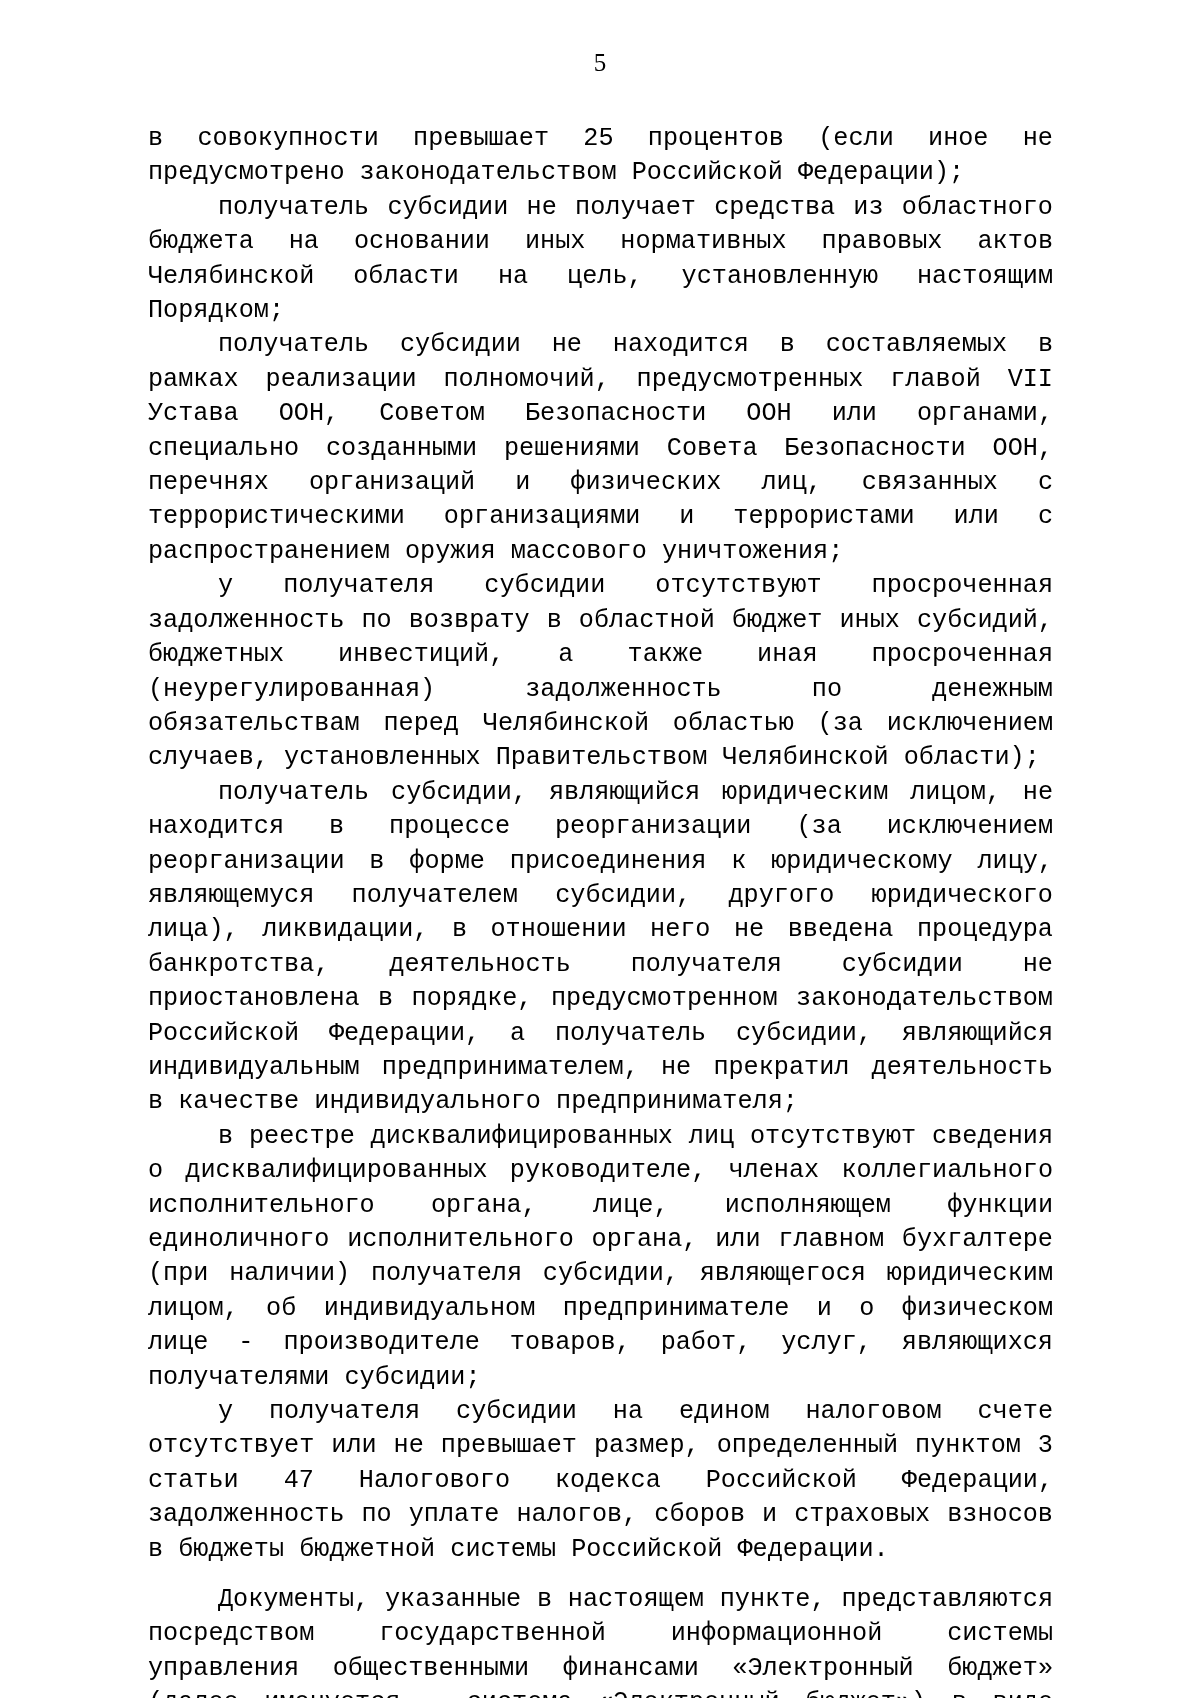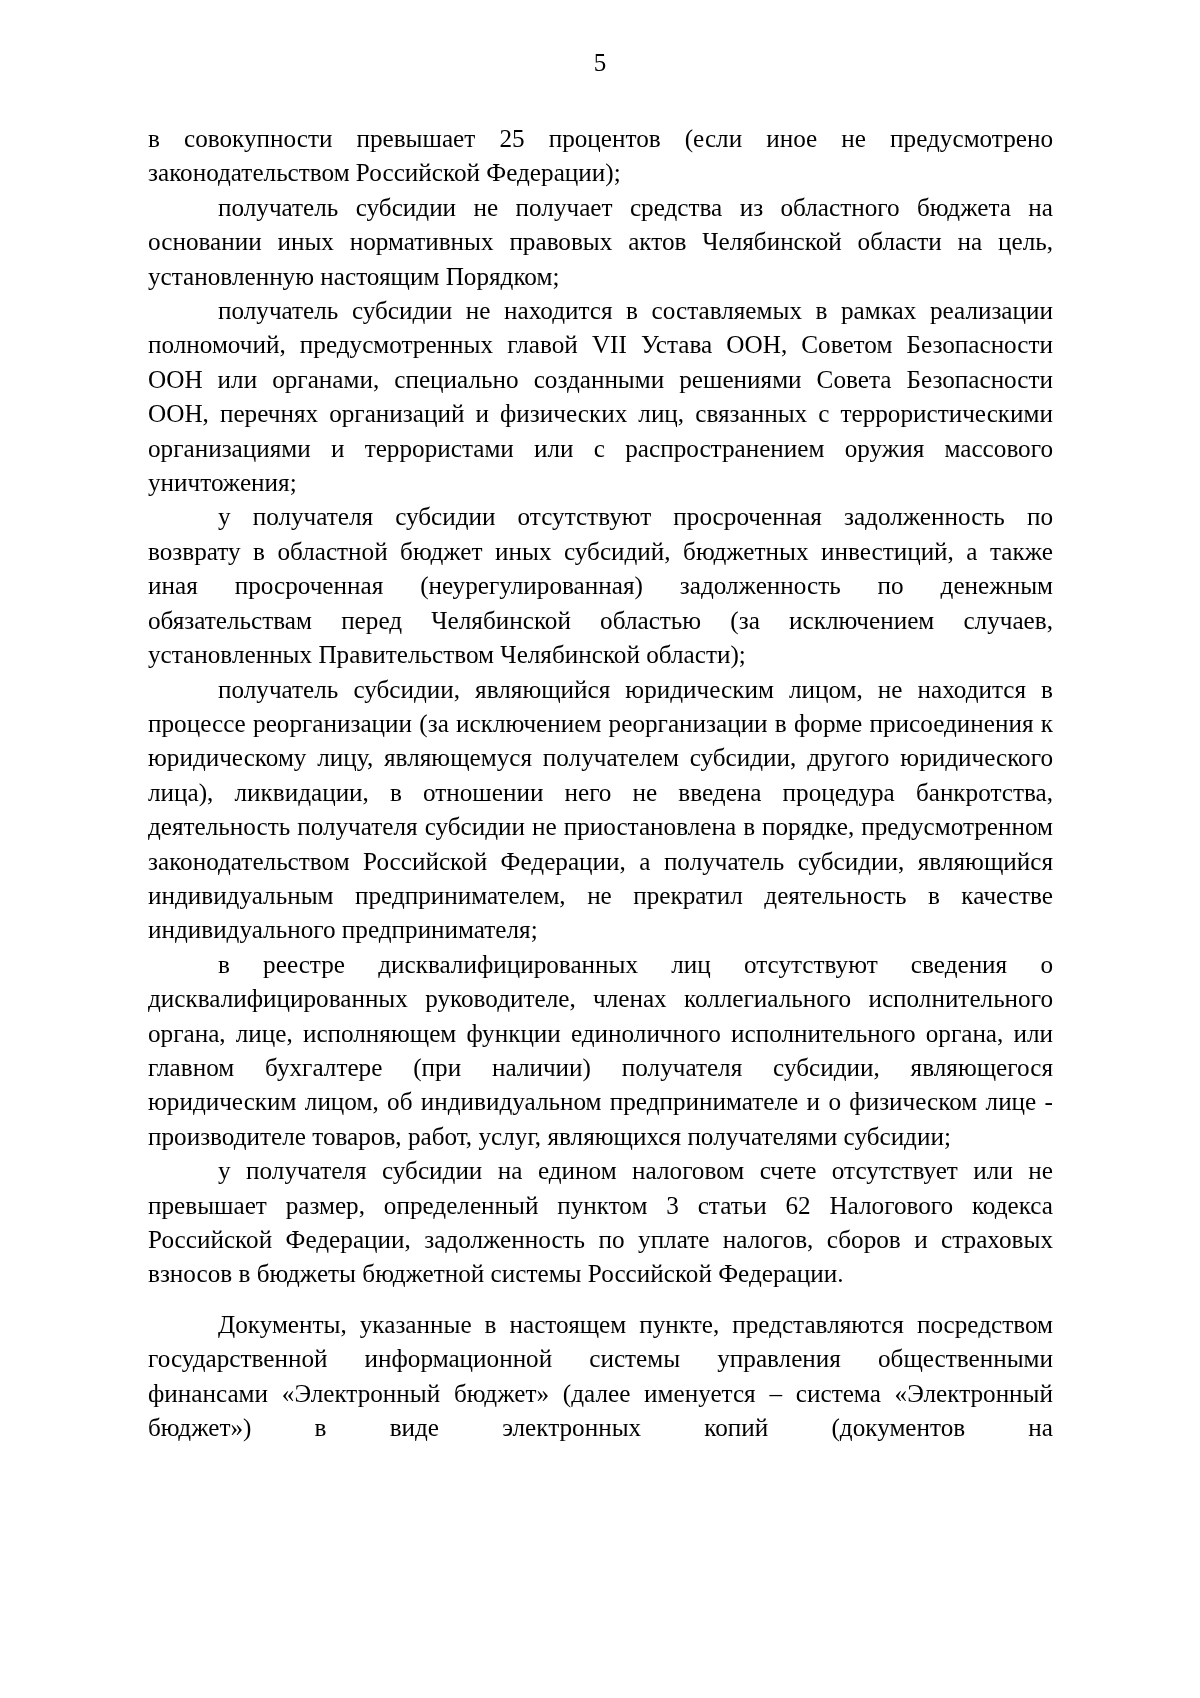--- a/index.html
+++ b/index.html
@@ -35,20 +35,21 @@
     font-size: 25.2px;
     line-height: 34.4px;
     text-align: justify;
     text-justify: inter-word;
     hyphens: none;
   }
   .body-text p {
     margin: 0;
     text-indent: 0;
     text-align: justify;
+    font-family: Liberation Mono, monospace;
   }
   .body-text p.indent {
     text-indent: 70px;
   }
   
   .body-text p.full-just {
     text-align-last: justify;
     margin-top: 16px;
   }
 </style>
@@ -59,17 +60,17 @@
 
   <div class="page-number">5</div>
 
   <div class="body-text">
     <p class="">в совокупности превышает 25 процентов (если иное не предусмотрено законодательством Российской Федерации);</p>
     <p class="indent">получатель субсидии не получает средства из областного бюджета на основании иных нормативных правовых актов Челябинской области на цель, установленную настоящим Порядком;</p>
     <p class="indent">получатель субсидии не находится в составляемых в рамках реализации полномочий, предусмотренных главой VII Устава ООН, Советом Безопасности ООН или органами, специально созданными решениями Совета Безопасности ООН, перечнях организаций и физических лиц, связанных с террористическими организациями и террористами или с распространением оружия массового уничтожения;</p>
     <p class="indent">у получателя субсидии отсутствуют просроченная задолженность по возврату в областной бюджет иных субсидий, бюджетных инвестиций, а также иная просроченная (неурегулированная) задолженность по денежным обязательствам перед Челябинской областью (за исключением случаев, установленных Правительством Челябинской области);</p>
     <p class="indent">получатель субсидии, являющийся юридическим лицом, не находится в процессе реорганизации (за исключением реорганизации в форме присоединения к юридическому лицу, являющемуся получателем субсидии, другого юридического лица), ликвидации, в отношении него не введена процедура банкротства, деятельность получателя субсидии не приостановлена в порядке, предусмотренном законодательством Российской Федерации, а получатель субсидии, являющийся индивидуальным предпринимателем, не прекратил деятельность в качестве индивидуального предпринимателя;</p>
     <p class="indent">в реестре дисквалифицированных лиц отсутствуют сведения о дисквалифицированных руководителе, членах коллегиального исполнительного органа, лице, исполняющем функции единоличного исполнительного органа, или главном бухгалтере (при наличии) получателя субсидии, являющегося юридическим лицом, об индивидуальном предпринимателе и о физическом лице - производителе товаров, работ, услуг, являющихся получателями субсидии;</p>
-    <p class="indent">у получателя субсидии на едином налоговом счете отсутствует или не превышает размер, определенный пунктом 3 статьи 62 Налогового кодекса Российской Федерации, задолженность по уплате налогов, сборов и страховых взносов в бюджеты бюджетной системы Российской Федерации.</p>
+    <p class="indent">у получателя субсидии на едином налоговом счете отсутствует или не превышает размер, определенный пунктом 3 статьи 47 Налогового кодекса Российской Федерации, задолженность по уплате налогов, сборов и страховых взносов в бюджеты бюджетной системы Российской Федерации.</p>
     <p class="indent full-just">Документы, указанные в настоящем пункте, представляются посредством государственной информационной системы управления общественными финансами «Электронный бюджет» (далее именуется – система «Электронный бюджет») в виде электронных копий (документов на</p>
   </div>
 
 </div>
 
 </body></html>

